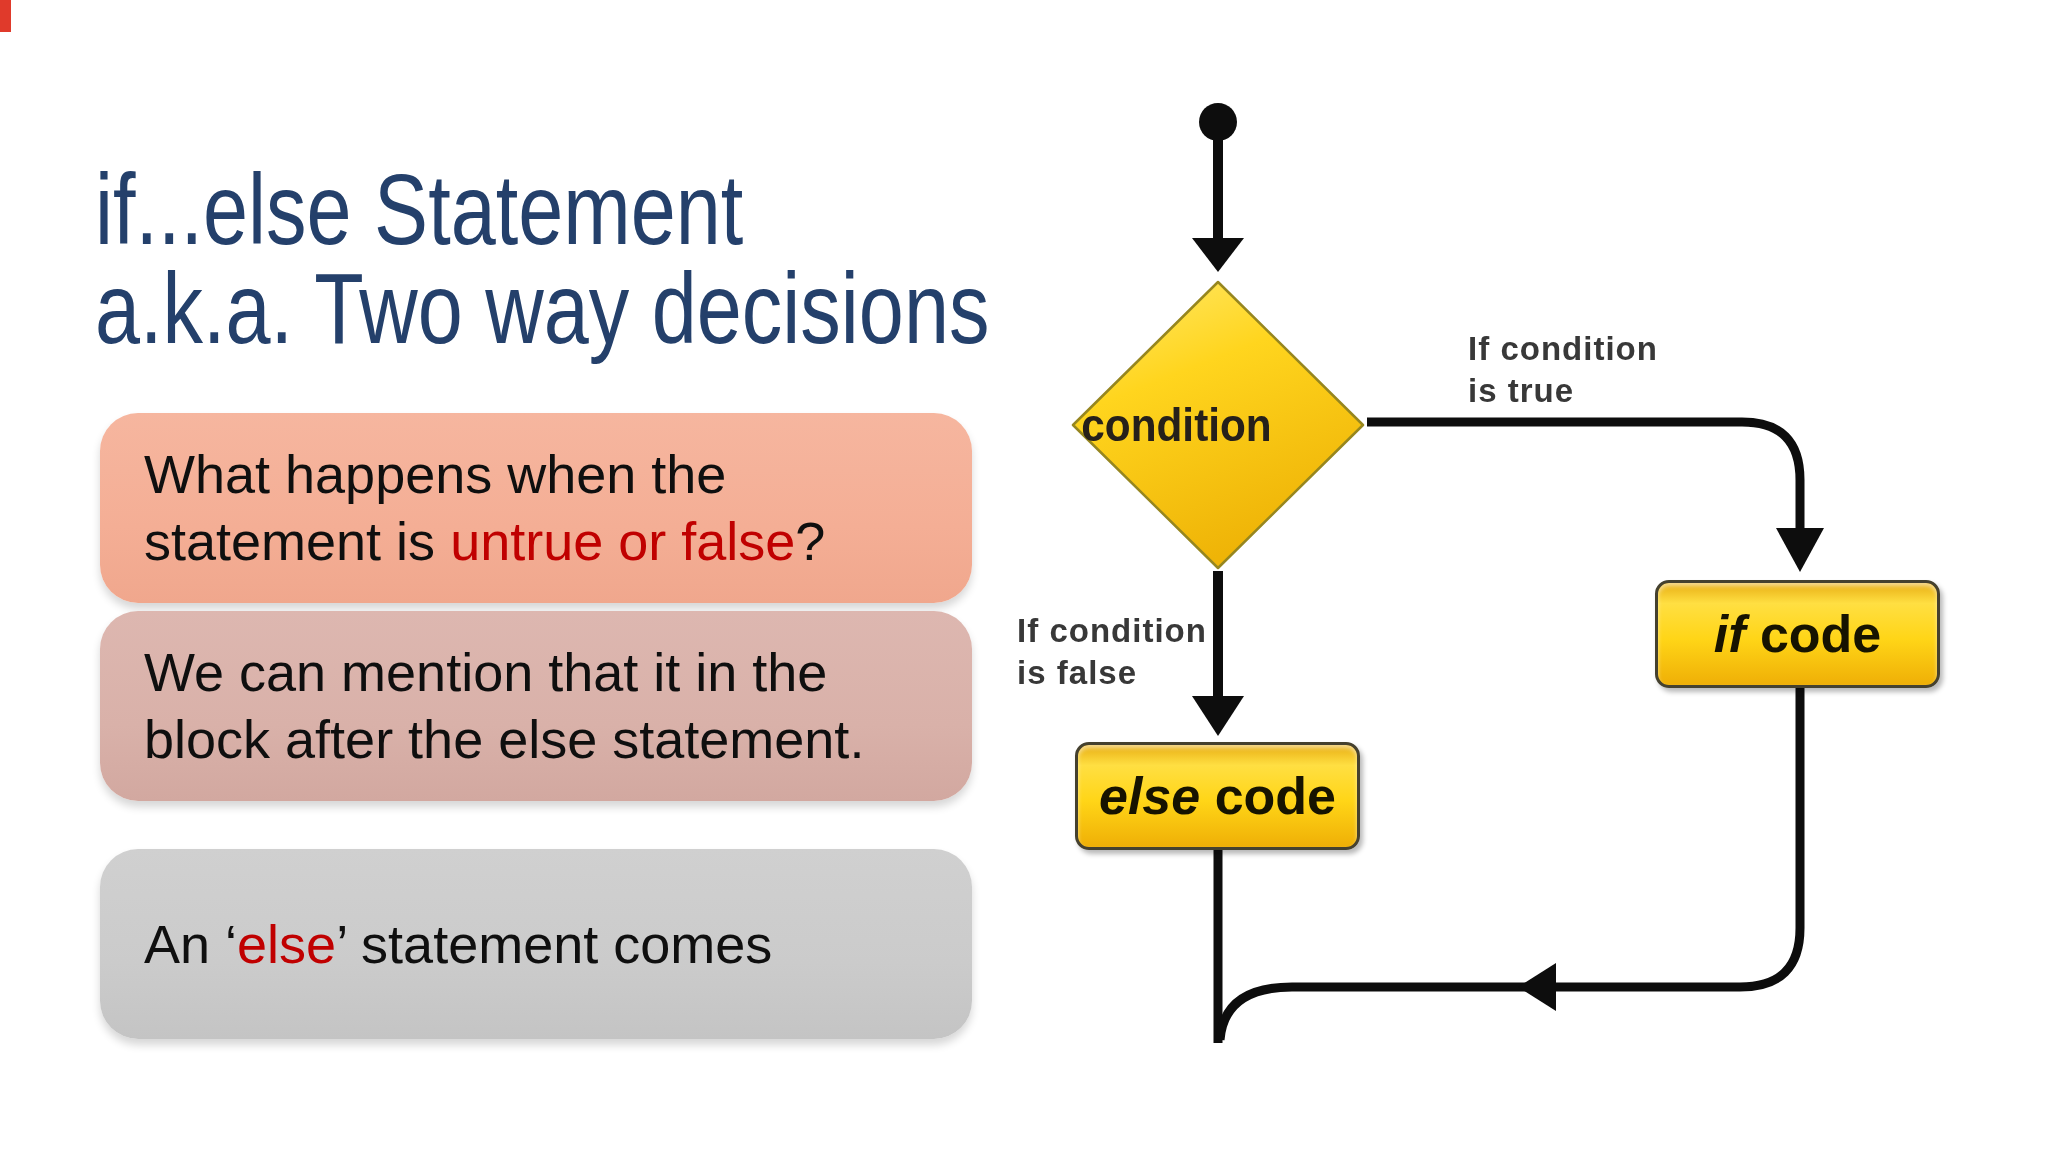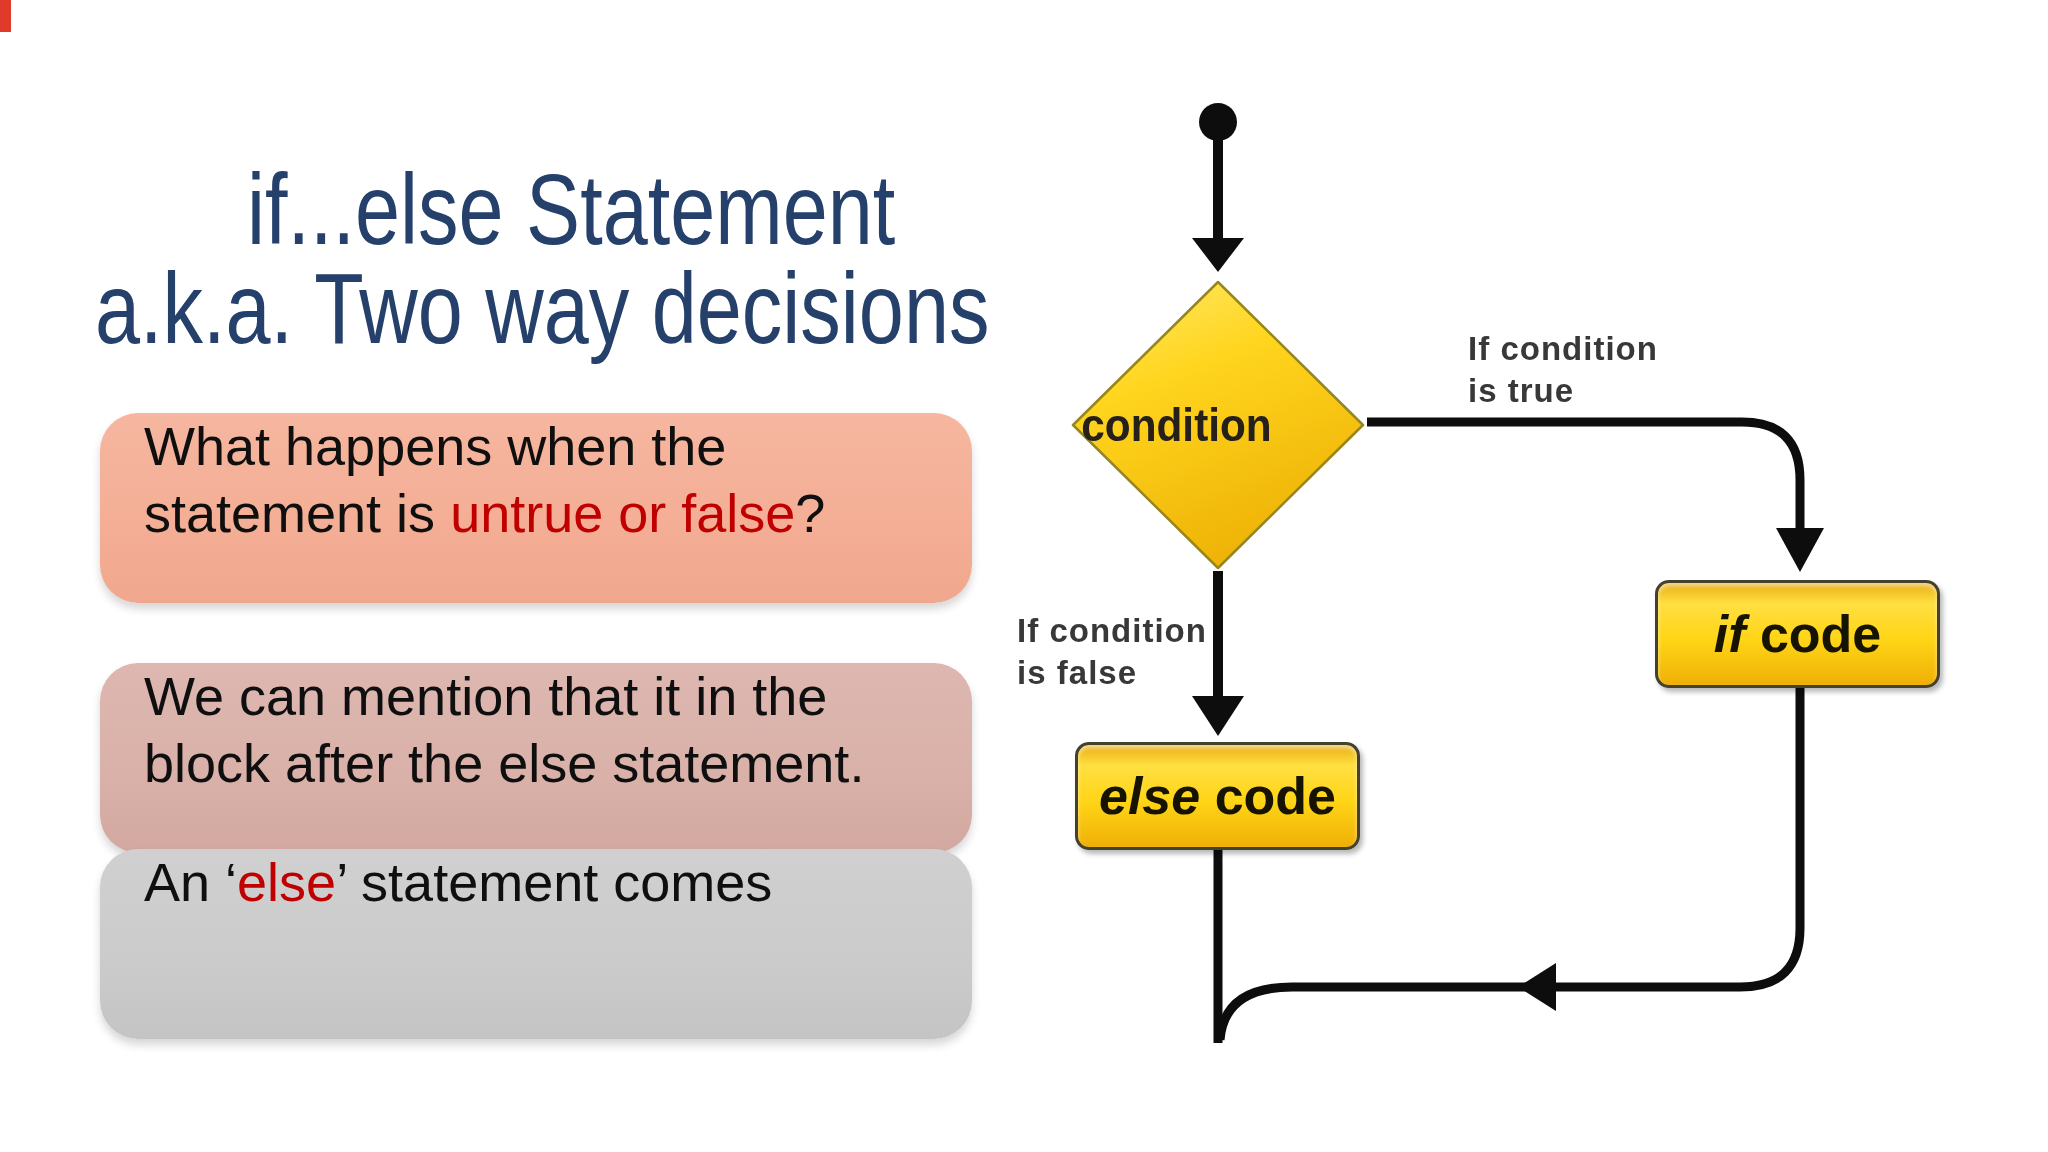--- a/index.html
+++ b/index.html
@@ -5,32 +5,32 @@
   html,body{margin:0;padding:0;}
   body{
     width:2048px;height:1152px;position:relative;overflow:hidden;
     background:#ffffff;font-family:"Liberation Sans",sans-serif;
   }
   
   .edge-mark{position:absolute;left:0;top:0;width:11px;height:32px;background:#e03a2b;}
 
   
   .title{position:absolute;left:95px;top:160px;color:#24406b;
-         font-size:100px;line-height:99px;font-weight:400;white-space:nowrap;text-align:center;}
+         font-size:100px;line-height:99px;font-weight:400;white-space:nowrap;}
   .title .tline{display:inline-block;transform:scaleX(0.81);transform-origin:left top;}
 
   
   .card{position:absolute;left:100px;width:872px;height:190px;border-radius:38px;
-        display:flex;flex-direction:column;justify-content:flex-start;
+        display:flex;flex-direction:column;justify-content:center;
         padding-left:44px;box-sizing:border-box;
         font-size:54px;line-height:67px;color:#0f0f0f;
         box-shadow:0 6px 9px rgba(0,0,0,0.16);}
   .card .red{color:#c00000;}
   .card1{top:413px;background:linear-gradient(180deg,#f6b69f 0%,#f4ae95 60%,#f0a78d 100%);}
-  .card2{top:663px;background:linear-gradient(180deg,#ddb7b0 0%,#d9b1a9 60%,#d2a8a0 100%);}
+  .card2{top:611px;background:linear-gradient(180deg,#ddb7b0 0%,#d9b1a9 60%,#d2a8a0 100%);}
   .card3{top:849px;background:linear-gradient(180deg,#d0d0d0 0%,#cbcbcb 60%,#c4c4c4 100%);}
 
   
   svg.flow{position:absolute;left:0;top:0;width:2048px;height:1152px;}
 
   .flow-label{position:absolute;color:#383838;font-weight:bold;font-size:33px;
               line-height:42px;text-align:left;letter-spacing:1px;white-space:nowrap;
               transform:translateX(-50%);}
   .lbl-true{left:1563px;top:328px;}
   .lbl-false{left:1112px;top:610px;}

